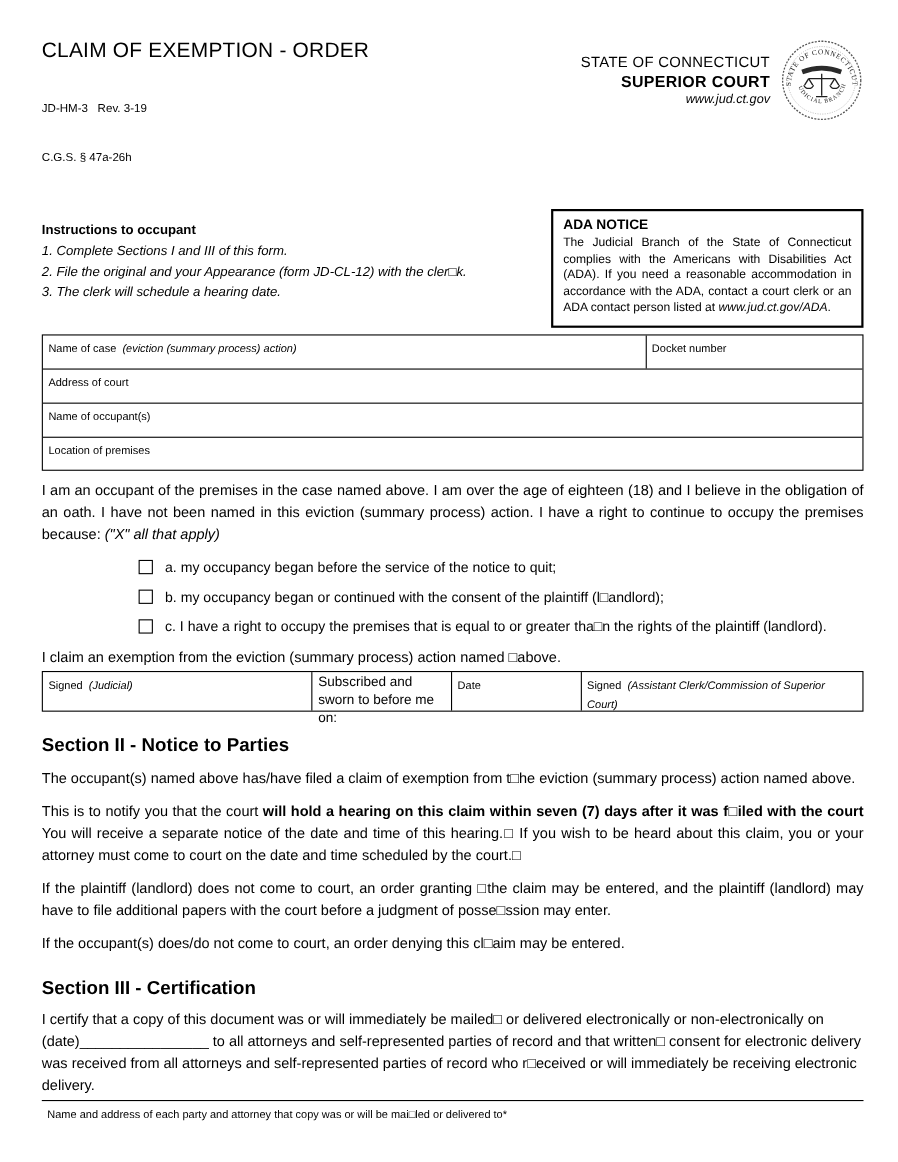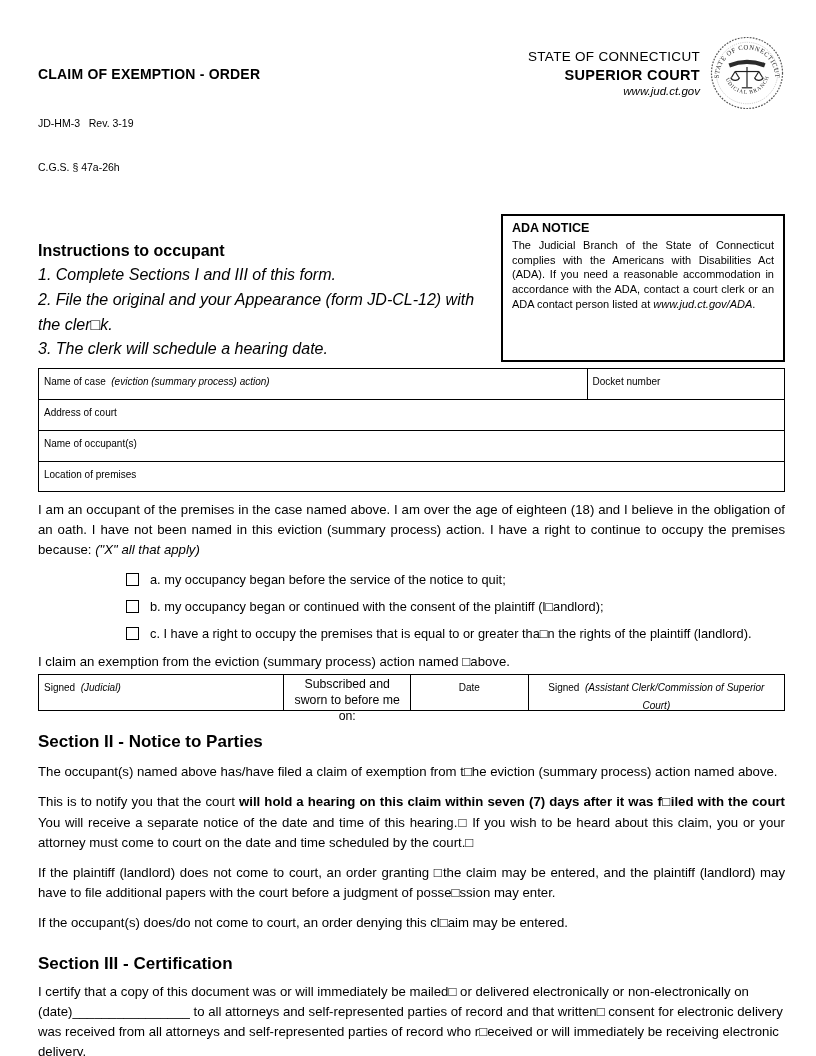--- a/index.html
+++ b/index.html
@@ -7,31 +7,31 @@
   body {
     width: 816px; height: 1056px;
     font-family: "Liberation Sans", sans-serif;
     color: #000; position: relative; overflow: hidden;
   }
   .page { padding: 36px 31px 0 38px; }
 
   
   .header { display: flex; align-items: flex-start; }
   .title-block { width: 440px; }
-  .doc-title { font-size: 14px; font-weight: bold; line-height: 1.18; letter-spacing: .2px; margin-top: 30px; }
+  .doc-title { font-size: 19px; font-weight: normal; line-height: 1.18; letter-spacing: .2px; }
   .form-meta { font-size: 10.5px; margin-top: 4px; line-height: 1.4; white-space: pre-wrap; }
   .right-head { margin-left: auto; display: flex; align-items: flex-start; }
   .state-block { text-align: right; margin-top: 12px; margin-right: 9px; line-height: 1.3; }
   .state-name { font-size: 13.5px; letter-spacing: .3px; }
   .court-name { font-size: 14.5px; font-weight: bold; letter-spacing: .3px; }
   .website { font-size: 11.5px; font-style: italic; }
 
   
   .info-row { display: flex; margin-top: 10px; }
-  .instructions { margin-top: 28px; font-size: 16px; width: 440px; }
+  .instructions { margin-top: 12px; font-size: 12px; width: 440px; }
   .instructions-title { font-weight: bold; margin-bottom: 3px; }
   .instructions .item { font-style: italic; line-height: 1.55; }
   .ada-box { margin-left: auto; width: 284px; border: 2px solid #000; padding: 5px 9px 8px 9px; }
   .ada-title { text-align: left; font-weight: bold; font-size: 12.5px; margin-bottom: 3px; }
   .ada-body { font-size: 11px; text-align: justify; line-height: 1.34; }
   .ada-body i { font-style: italic; }
 
   
   .sec-heading { font-size: 17px; font-weight: bold; }
   .sec-note { font-size: 11.5px; font-weight: bold; font-style: italic; }
@@ -54,21 +54,21 @@
   
   .para { font-size: 13.2px; line-height: 1.52; }
   .para1 { margin-top: 8px; text-align: justify; }
   .checkbox-row { margin: 12px 0 0 88px; display: flex; align-items: center; font-size: 12.8px; }
   .checkbox { width: 13px; height: 13px; border: 1.6px solid #000; display: inline-block; flex: none; margin-right: 11px; background:#fff; }
   .claim-line { margin-top: 13px; font-size: 13.2px; }
 
   
   .sig-table { margin-top: 5px; border: 1px solid #000; display: flex; height: 37px; }
   .sig-cell { padding: 2px 5px; }
-  .sig-cell + .sig-cell { border-left: 1px solid #000; text-align: center; }
+  .sig-cell + .sig-cell { border-left: 1px solid #000; }
   .sc1 { width: 32.8%; } .sc2 { width: 17%; } .sc3 { width: 15.8%; } .sc4 { width: 34.4%; }
   .subscribed { font-size: 12.3px; line-height: 1.3; }
 
   
   .mt22 { margin-top: 21px; } .mt14 { margin-top: 13px; } .mt10 { margin-top: 10px; } .mt8 { margin-top: 8px; }
   .jus { text-align: justify; }
 
   .name-box { margin-top: 3px; border-top: 1px solid #000; border-bottom: 1px solid #000; height: 67px; padding: 2px 5px; }
 </style>
 </head>

